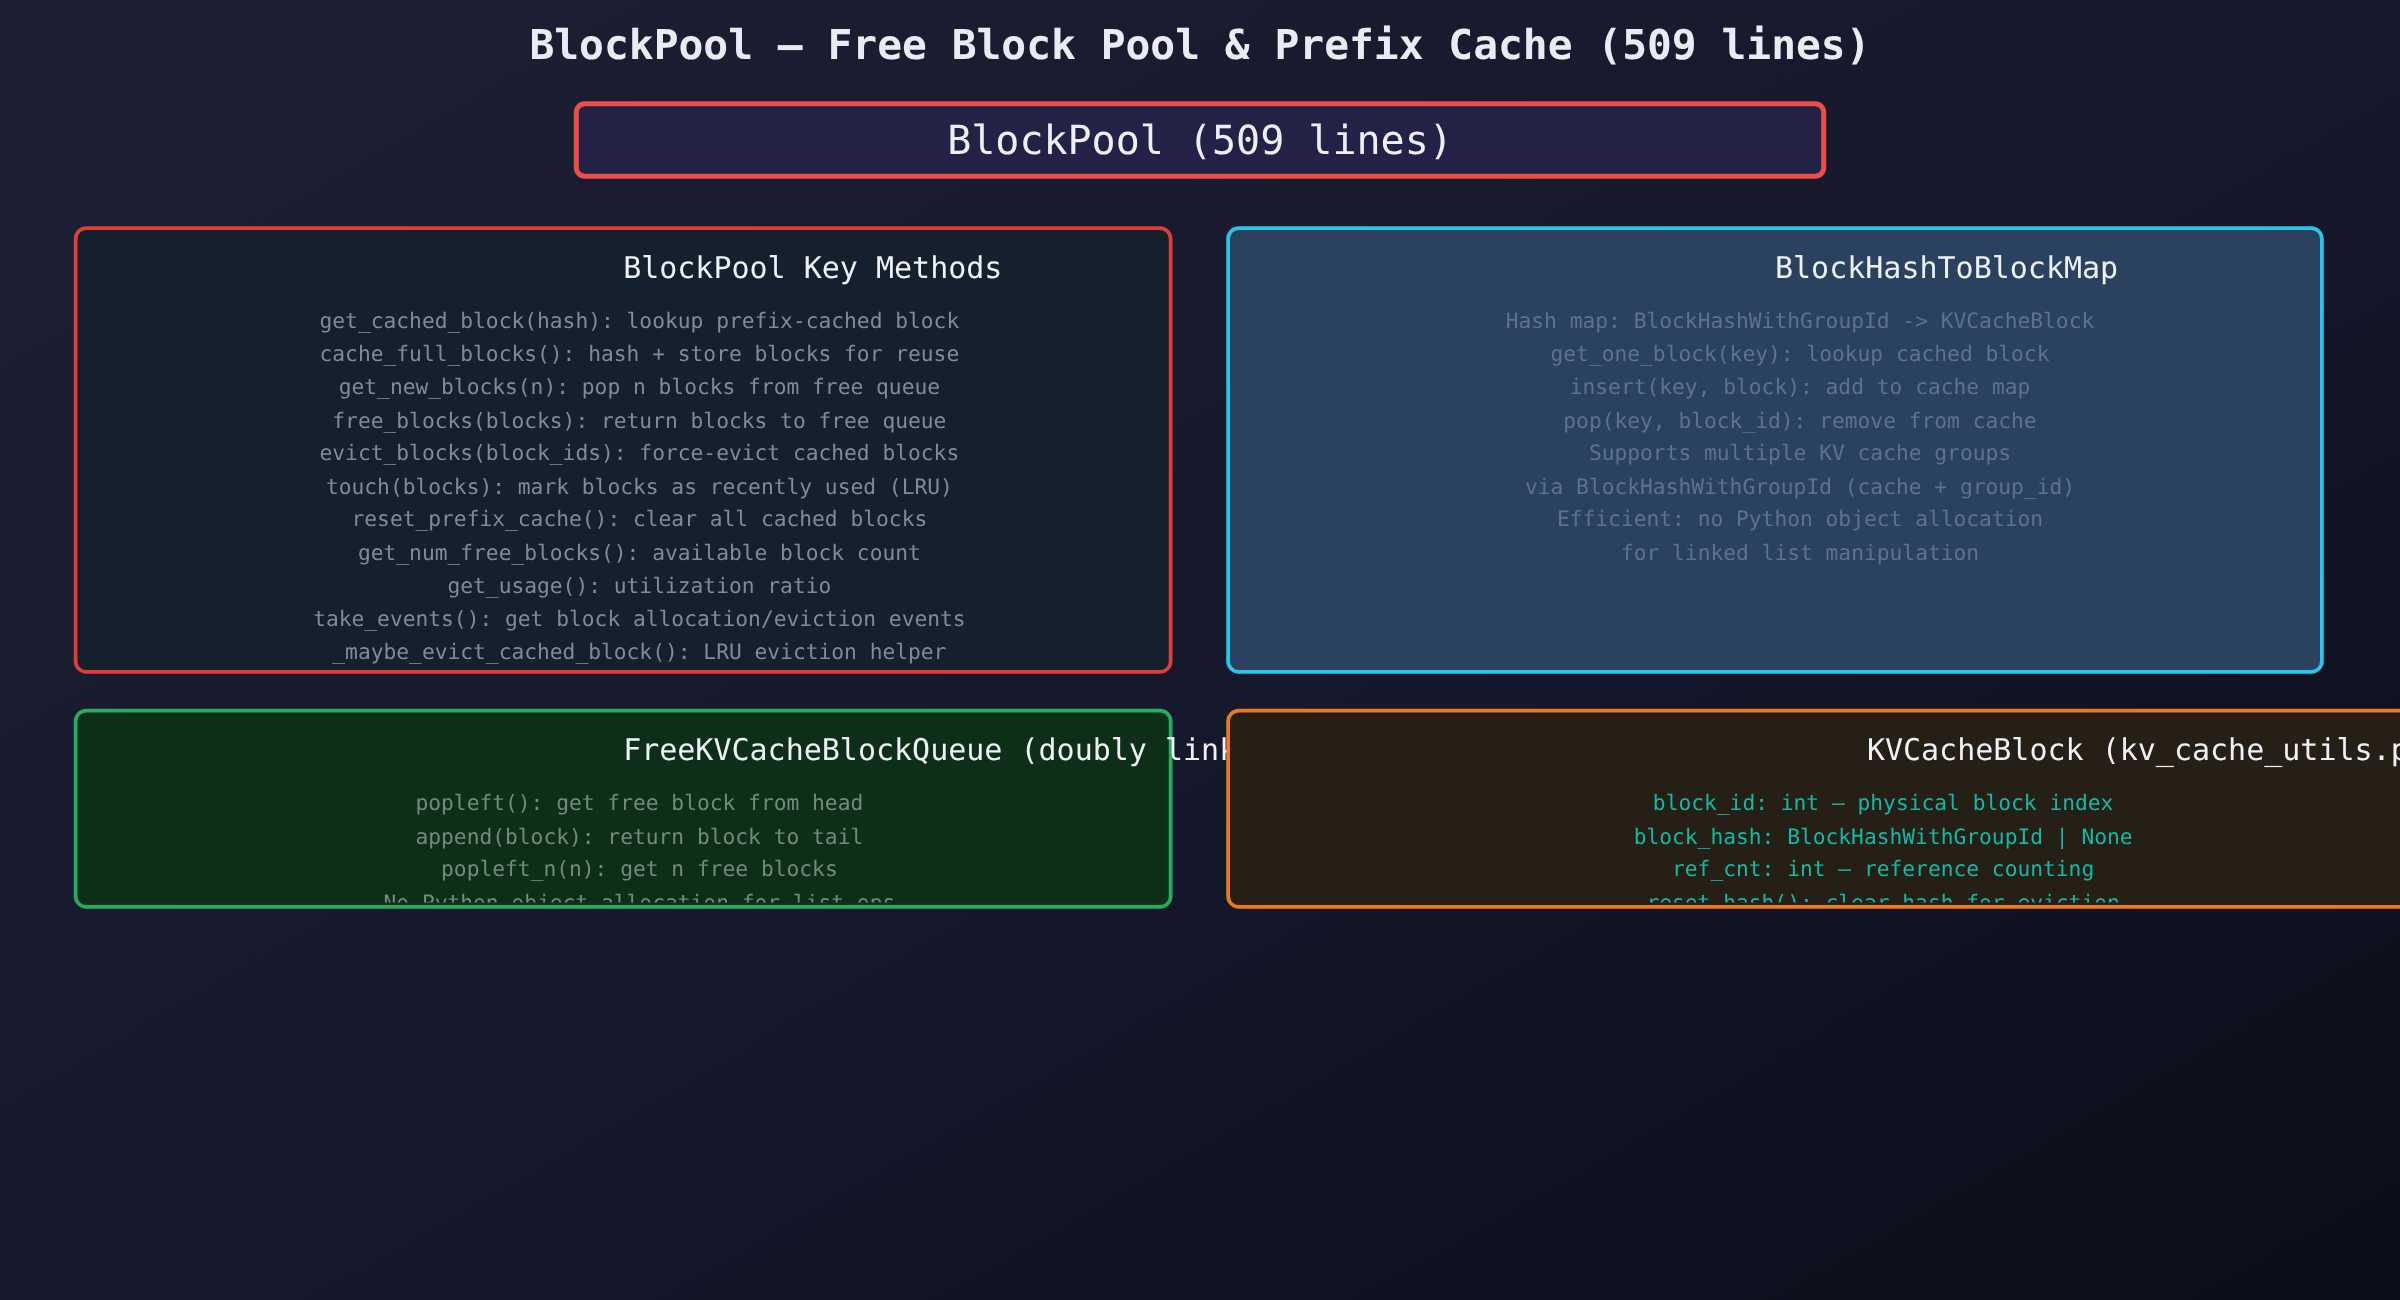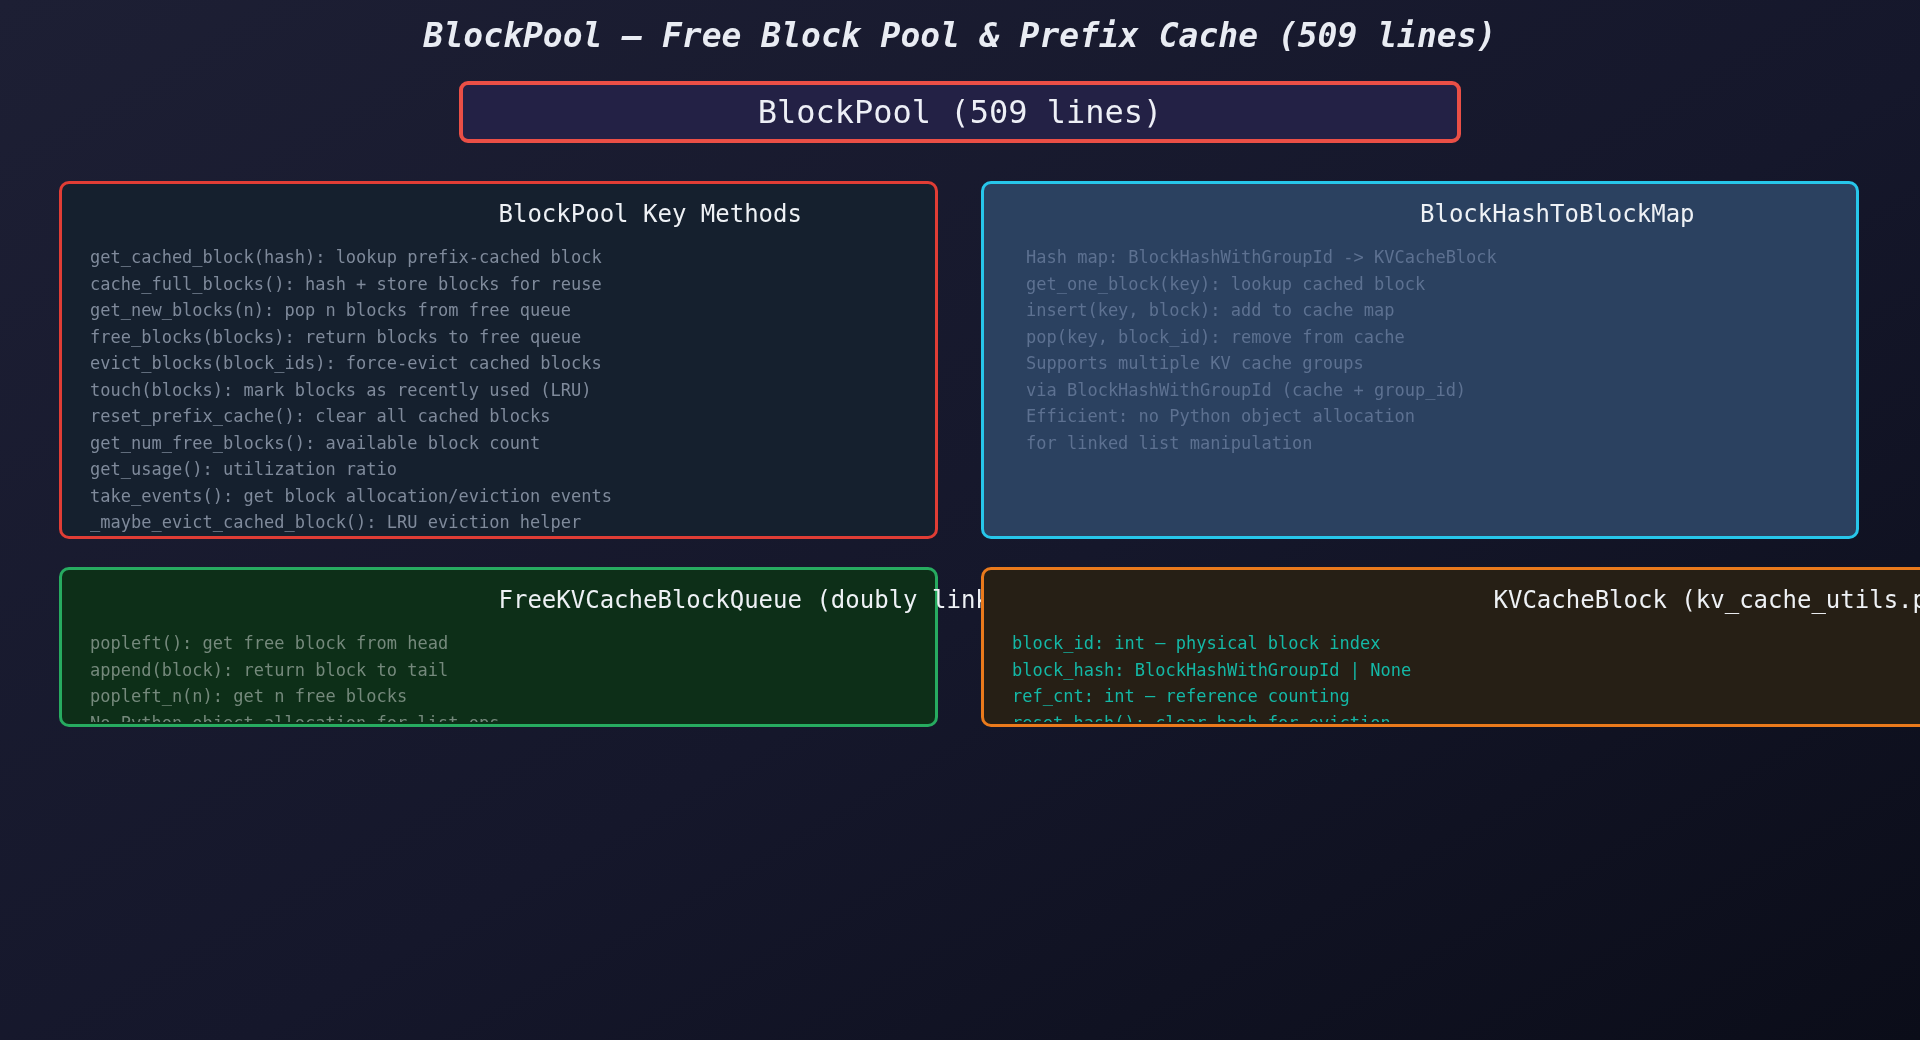--- a/index.html
+++ b/index.html
@@ -10,21 +10,20 @@
     overflow: hidden;
   }
   .canvas { position: relative; width: 1920px; height: 1040px; }
 
   .main-title {
     position: absolute; top: 16px; left: 0; width: 1920px;
     text-align: center;
     font-size: 33px; line-height: 40px; font-weight: bold;
     color: #e9ecf3;
     white-space: nowrap;
-    font-style: italic;
   }
 
   .banner {
     position: absolute; left: 459px; top: 81px; width: 1002px; height: 62px;
     box-sizing: border-box;
     border: 4px solid #ea4f46; border-radius: 9px;
     background: #232145;
     display: flex; align-items: center; justify-content: center;
     font-size: 32px; color: #edeff6;
   }
@@ -46,21 +45,21 @@
     white-space: nowrap;
     font-size: 24px; line-height: 28px;
     color: #eef1f5;
   }
 
   .box-body {
     position: absolute; left: 28px; right: 2px; top: 60px; bottom: 2px;
     overflow: hidden;            
     font-size: 17px; line-height: 26.5px;
   }
-  .line { white-space: nowrap; }
+  .line { white-space: nowrap; text-align: center; }
 </style>
 </head>
 <body>
 
 <div class="canvas">
 
   <div class="main-title">BlockPool — Free Block Pool &amp; Prefix Cache (509 lines)</div>
 
   <div class="banner" style="background: rgb(35, 33, 69); border-color: rgb(234, 79, 70); color: rgb(237, 239, 246);">
     <span>BlockPool (509 lines)</span>

